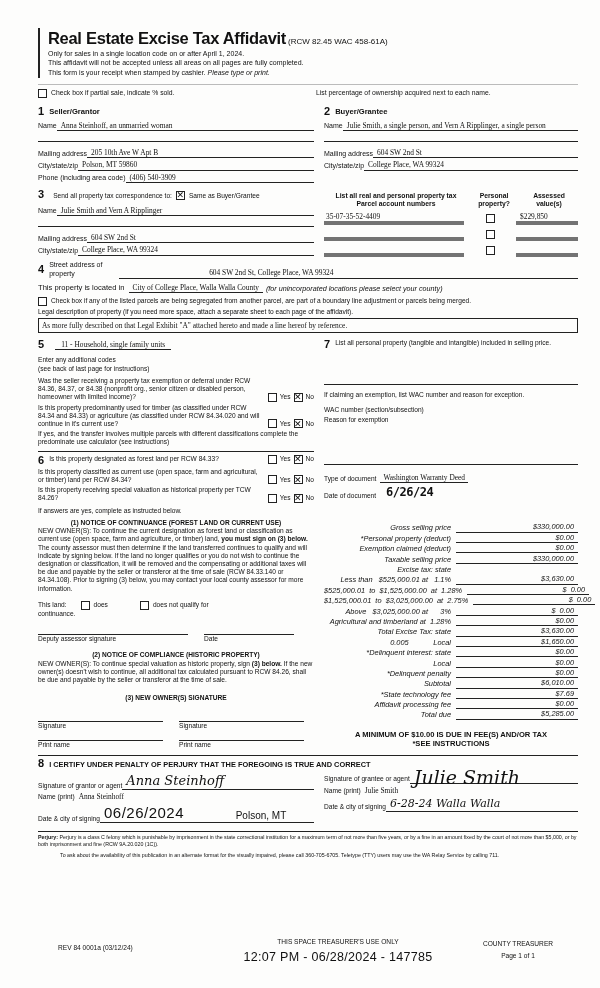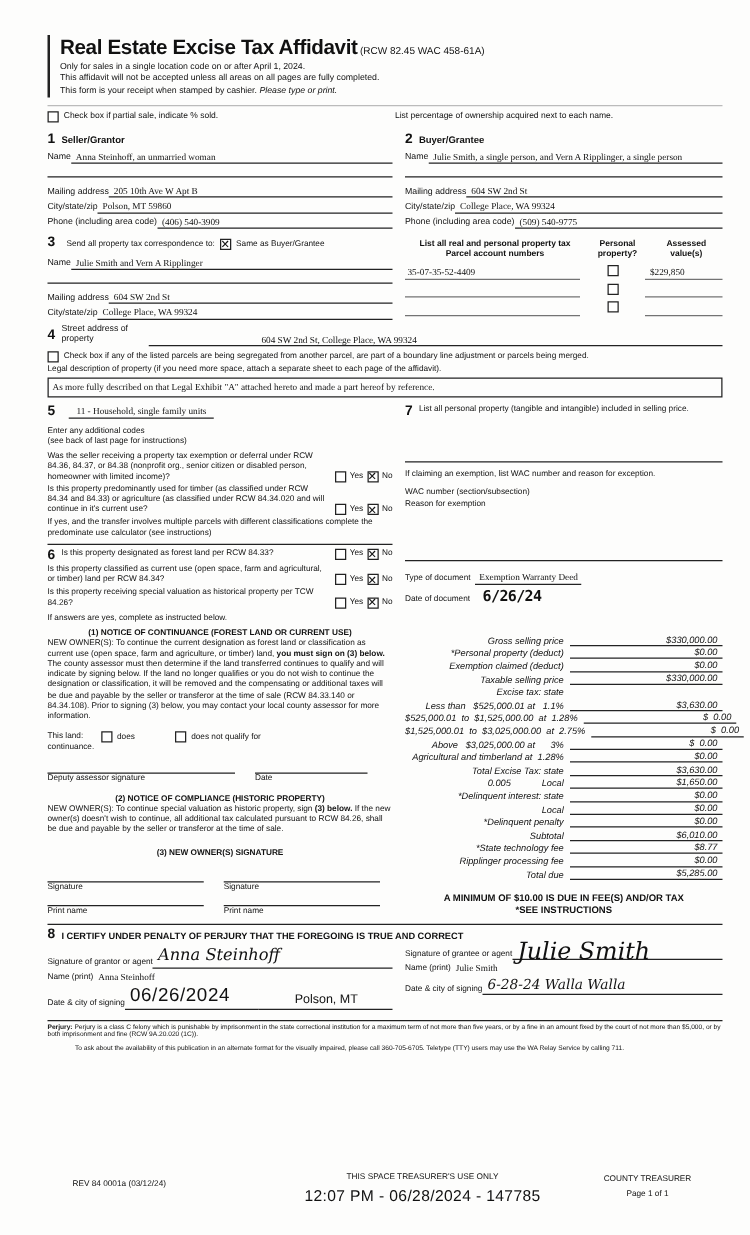--- a/index.html
+++ b/index.html
@@ -35,21 +35,21 @@
   .main-title{font-size:16.5px;font-weight:bold;letter-spacing:-0.3px;}
   .title-ref{font-size:8px;}
   .hline{font-size:7px;margin-top:1px;}
   .partial-row{display:flex;align-items:center;gap:4px;margin-top:6px;border-top:1px solid #bbb;
                padding-top:4px;font-size:6.8px;}
   .own{margin-left:auto;width:262px;}
   
   .ptab-head{display:flex;font-weight:bold;font-size:6.8px;text-align:center;margin-top:3px;}
   .ptab-c1{flex:1;}.ptab-c2{width:52px;flex:none;}.ptab-c3{width:58px;flex:none;}
   .ptab-row{display:flex;align-items:flex-end;margin-top:3px;}
-  .ptab-row .u{border-bottom:1px solid #737373;min-height:9px;}
+  .ptab-row .u{border-bottom:4px solid #737373;min-height:9px;}
   .ptab-row .p1{flex:1;padding-left:2px;}
   .ptab-row .p2{width:52px;flex:none;text-align:center;border:none;}
   .ptab-row .p3{width:58px;flex:none;padding-left:4px;}
   
   .legalbox{border:1px solid #222;padding:2px 3px;font-size:7.4px;margin-top:2px;}
   
   .taxrow{display:flex;align-items:flex-end;height:10.4px;font-style:italic;}
   .taxlbl{flex:1;text-align:right;padding-right:5px;font-size:7.4px;white-space:nowrap;}
   .taxamt{width:118px;flex:none;border-bottom:1px solid #222;text-align:right;font-size:7.4px;
           padding-right:4px;white-space:nowrap;}
@@ -132,24 +132,20 @@
       </div>
       <div class="spacer mt10"></div>
       <div class="row mt6" style="align-items:flex-end;">
         <span class="lbl">Mailing address</span>
         <span class="fill val">604 SW 2nd St</span>
       </div>
       <div class="row mt2" style="align-items:flex-end;">
         <span class="lbl">City/state/zip</span>
         <span class="fill val">College Place, WA  99324</span>
       </div>
-      <div class="row mt2" style="align-items:flex-end;">
-        <span class="lbl">Phone (including area code)</span>
-        <span class="fill val">(509) 540-9775</span>
-      </div>
     </div>
   </div>
 
   <div class="cols mt6">
     <div class="colL">
       <div class="row" style="align-items:flex-end;gap:4px;">
         <span class="secnum">3</span>
         <span class="q">Send all property tax correspondence to:</span>
         <span class="cb checked"></span>
         <span class="q">Same as Buyer/Grantee</span>
@@ -198,26 +194,31 @@
 
   <div class="mt4">
     <div class="row" style="align-items:flex-end;">
       <span class="secnum" style="align-self:center;">4</span>
       <span style="width:70px;flex:none;">
         <span class="lbl">Street address of</span><br>
         <span class="lbl">property</span>
       </span>
       <span class="fill val" style="padding-left:90px;">604 SW 2nd St, College Place, WA 99324</span>
     </div>
+    <div class="row mt4" style="align-items:flex-end;">
+      <span class="lbl" style="font-size:7.6px;">This property is located in</span>
+      <span class="uline val" style="margin-left:4px;padding:0 4px;">City of College Place, Walla Walla County</span>
+      <span class="i" style="margin-left:3px;font-size:7.2px;">(for unincorporated locations please select your county)</span>
+    </div>
     <div class="row mt4" style="align-items:flex-start;gap:4px;">
       <span class="cb"></span>
       <span class="q">Check box if any of the listed parcels are being segregated from another parcel, are part of a boundary line adjustment or parcels being merged.</span>
     </div>
     <div class="q mt2">Legal description of property (if you need more space, attach a separate sheet to each page of the affidavit).</div>
-    <div class="legalbox val">As more fully described on that Legal Exhibit "A" attached hereto and made a part hereof by reference.</div>
+    <div class="legalbox val">As more fully described on that Legal Exhibit "A" attached hereto and made a line hereof by reference.</div>
   </div>
 
   <div class="cols mt6">
 
     <div class="colL">
       <div>
         <div class="row" style="align-items:flex-end;">
           <span class="secnum">5</span>
           <span class="uline val" style="margin-left:6px;padding:0 6px;">11 - Household, single family units</span>
         </div>
@@ -329,21 +330,21 @@
         <span class="q" style="flex:1;">List all personal property (tangible and intangible) included in selling price.</span>
       </div>
       <div class="spacer" style="margin-top:34px;"></div>
       <div class="q mt6">If claiming an exemption, list WAC number and reason for exception.</div>
       <div class="q mt6">WAC number (section/subsection)</div>
       <div class="q mt2">Reason for exemption</div>
       <div class="spacer" style="margin-top:40px;"></div>
 
       <div class="row mt8" style="align-items:flex-end;">
         <span class="q">Type of document</span>
-        <span class="uline val" style="margin-left:4px;padding:0 3px;">Exemption Warranty Deed</span>
+        <span class="uline val" style="margin-left:4px;padding:0 3px;">Washington Warranty Deed</span>
       </div>
       <div class="row mt2" style="align-items:flex-end;">
         <span class="q">Date of document</span>
         <span class="docdate" style="margin-left:10px;">6/26/24</span>
       </div>
 
       <div style="margin-top:22px;">
         <div class="taxrow">
             <span class="taxlbl">Gross selling price</span>
             <span class="taxamt">$330,000.00</span>
@@ -403,24 +404,24 @@
         <div class="taxrow">
             <span class="taxlbl">*Delinquent penalty</span>
             <span class="taxamt">$0.00</span>
           </div>
         <div class="taxrow">
             <span class="taxlbl">Subtotal</span>
             <span class="taxamt">$6,010.00</span>
           </div>
         <div class="taxrow">
             <span class="taxlbl">*State technology fee</span>
-            <span class="taxamt">$8.77</span>
-          </div>
-        <div class="taxrow">
-            <span class="taxlbl">Ripplinger processing fee</span>
+            <span class="taxamt">$7.69</span>
+          </div>
+        <div class="taxrow">
+            <span class="taxlbl">Affidavit processing fee</span>
             <span class="taxamt">$0.00</span>
           </div>
         <div class="taxrow">
             <span class="taxlbl">Total due</span>
             <span class="taxamt">$5,285.00</span>
           </div>
       </div>
 
       <div class="minnote">A MINIMUM OF $10.00 IS DUE IN FEE(S) AND/OR TAX</div>
       <div class="minnote" style="margin-top:0;">*SEE INSTRUCTIONS</div>

